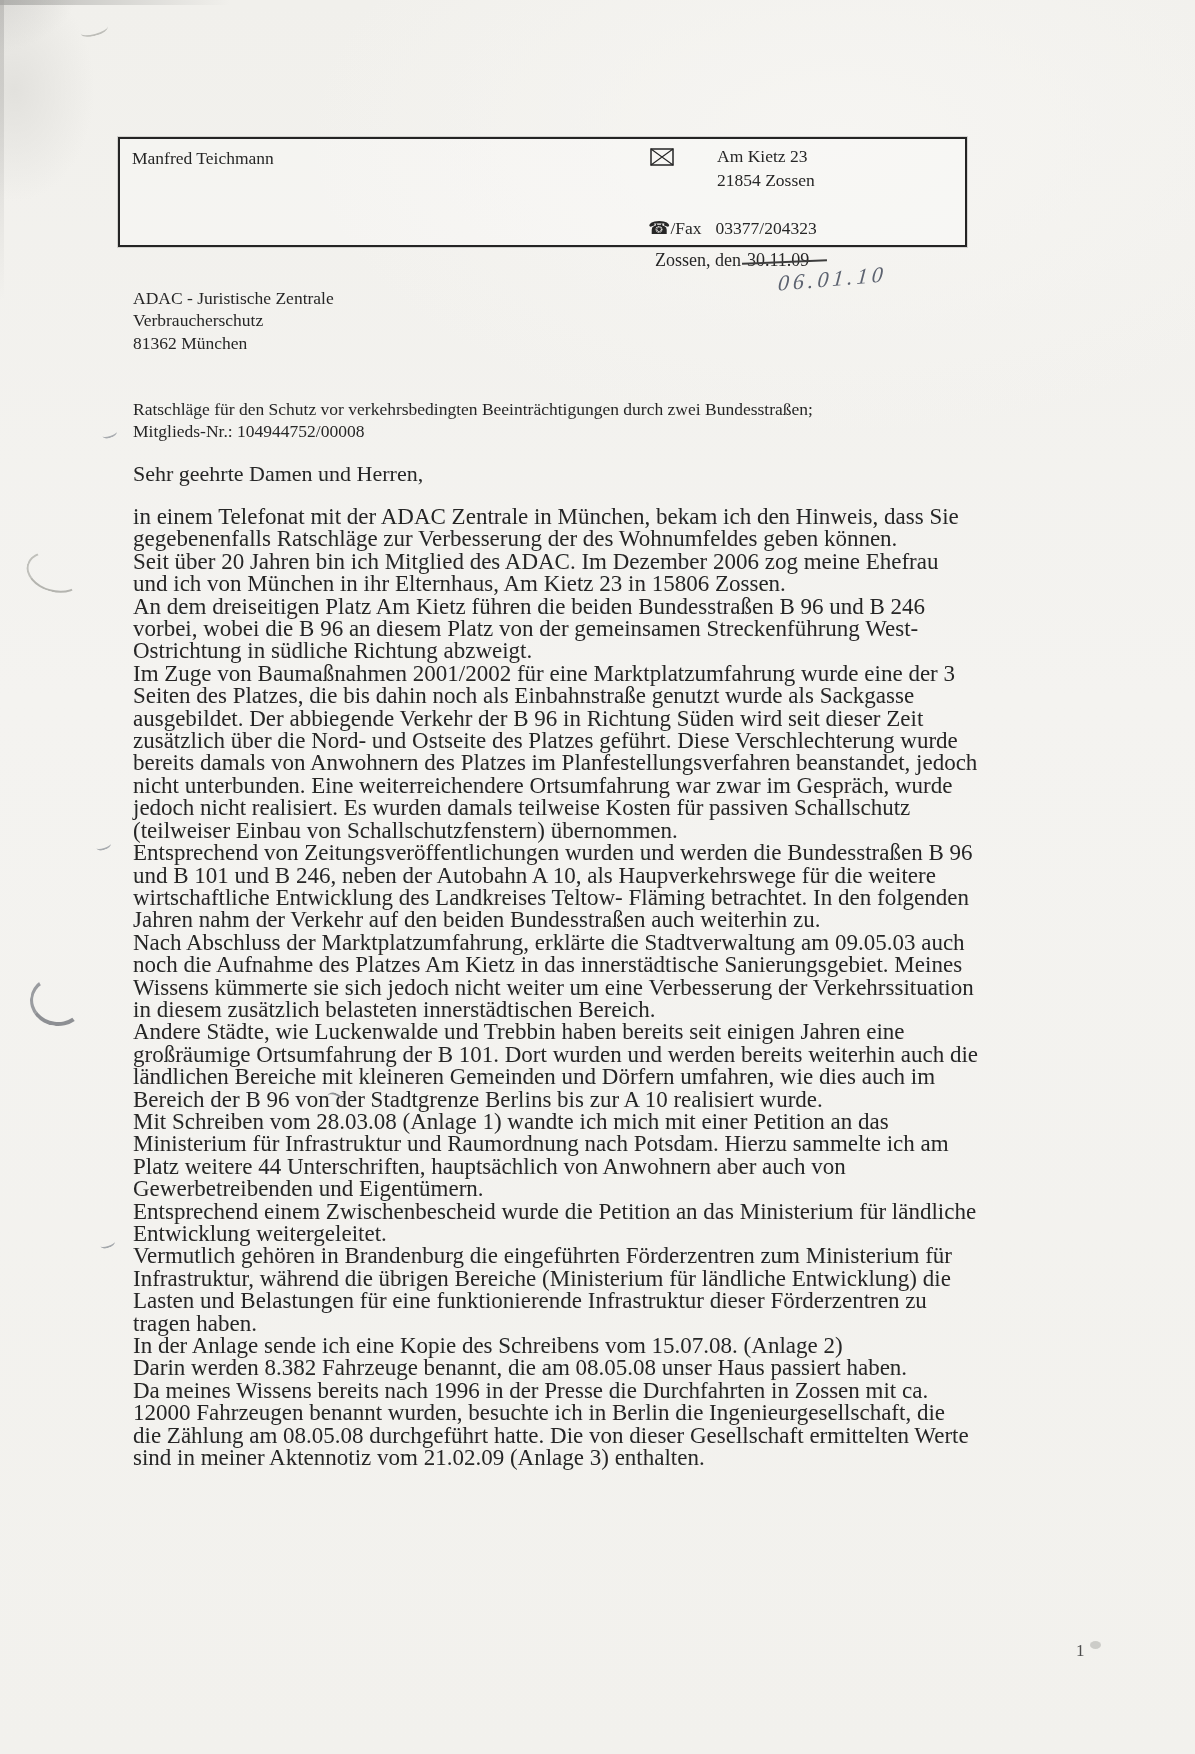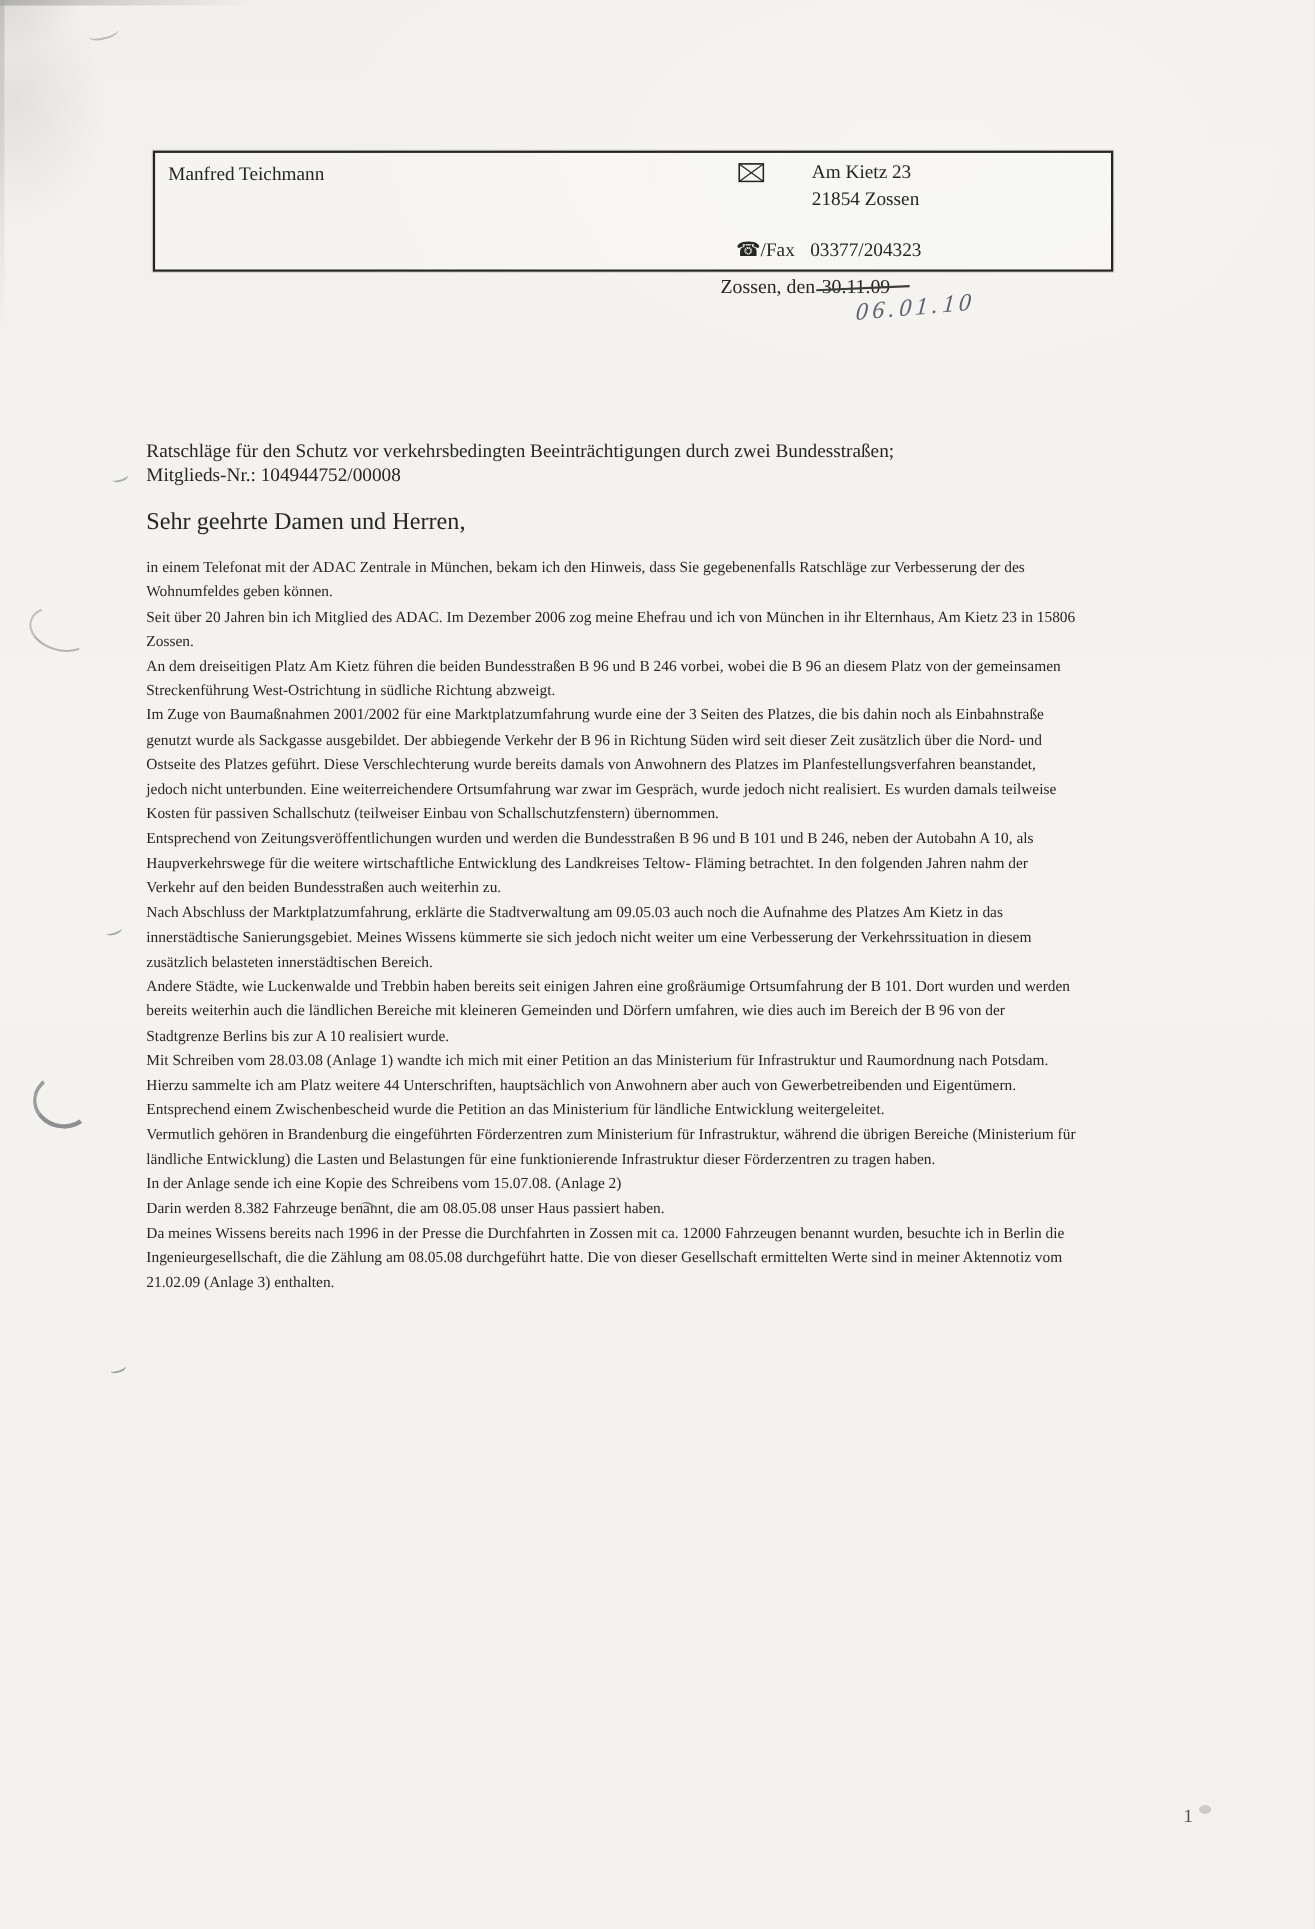--- a/index.html
+++ b/index.html
@@ -17,25 +17,24 @@
       linear-gradient(180deg,#f1f0ec 0%,#f4f3f0 40%,#f2f1ed 100%);
     color:#262626;
   }
   .scan-edge-top{position:absolute;top:0;left:0;width:230px;height:5px;
     background:linear-gradient(to right,#8f8f8c,rgba(143,143,140,0));opacity:.55;}
   .scan-edge-left{position:absolute;top:0;left:0;width:4px;height:300px;
     background:linear-gradient(to bottom,#a5a4a1,rgba(165,164,161,0));opacity:.5;}
 
   
   .header-box{
-    position:absolute;left:139px;top:137px;width:845px;height:106px;
+    position:absolute;left:118px;top:137px;width:845px;height:106px;
     border:2px solid #242424;
     box-shadow:0 0 0 1px rgba(36,36,36,.15);
     background:rgba(255,255,255,.25);
-    padding-left:24px;
   }
   .sender-name{position:absolute;left:12px;top:9px;font-size:17.5px;}
   .envelope{position:absolute;left:530px;top:9px;width:24px;height:18px;}
   .hdr-street{position:absolute;left:597px;top:7px;font-size:17.5px;}
   .hdr-city{position:absolute;left:597px;top:31px;font-size:17.5px;}
   .fax-line{position:absolute;left:528px;top:78px;font-size:17.5px;white-space:nowrap;}
   .fax-line .phone-glyph{font-family:"DejaVu Sans",sans-serif;font-size:18px;}
   .fax-line .fax-num{margin-left:14px;text-align:right;}
 
   
@@ -54,21 +53,21 @@
 
   
   .recipient{position:absolute;left:133px;top:287px;font-size:17.5px;line-height:22.4px;}
 
   
   .subject{position:absolute;left:133px;top:398px;width:920px;font-size:17.5px;line-height:22.4px;}
 
   
   .salutation{position:absolute;left:133px;top:461px;font-size:22px;}
   .letter-body{position:absolute;left:133px;top:506px;width:845px;
-    font-size:14px;line-height:22.4px;}
+    font-size:23px;line-height:22.4px;}
   .letter-body p{margin:0;}
 
   
   .page-number{position:absolute;left:1076px;top:1641px;font-size:17px;color:#4d4d4d;}
   .page-number-smudge{position:absolute;left:1090px;top:1641px;width:11px;height:8px;
     background:#c6c6c1;border-radius:50%;opacity:.85;}
 
   
   .mark{position:absolute;}
   .mark-corner-pencil{left:80px;top:24px;width:28px;height:10px;
@@ -110,20 +109,25 @@
     <div class="fax-line">
       <span class="phone-glyph">☎</span><span>/Fax</span><span class="fax-num">03377/204323</span>
     </div>
   </div>
 
   <div class="dateline">
     <span>Zossen, den</span><span class="struck">30.11.09</span>
   </div>
   <div class="handwritten-date">06.01.10</div>
 
+  <div class="recipient">
+    <div>ADAC - Juristische Zentrale</div>
+    <div>Verbraucherschutz</div>
+    <div>81362 München</div>
+  </div>
 
   <div class="subject">
     <div>Ratschläge für den Schutz vor verkehrsbedingten Beeinträchtigungen durch zwei Bundesstraßen;</div>
     <div>Mitglieds-Nr.: 104944752/00008</div>
   </div>
   <div class="mark mark-subject-tick"></div>
 
   <div class="salutation">Sehr geehrte Damen und Herren,</div>
 
   <div class="letter-body">

